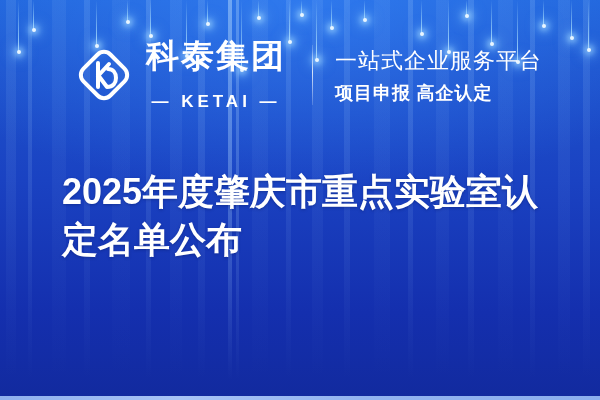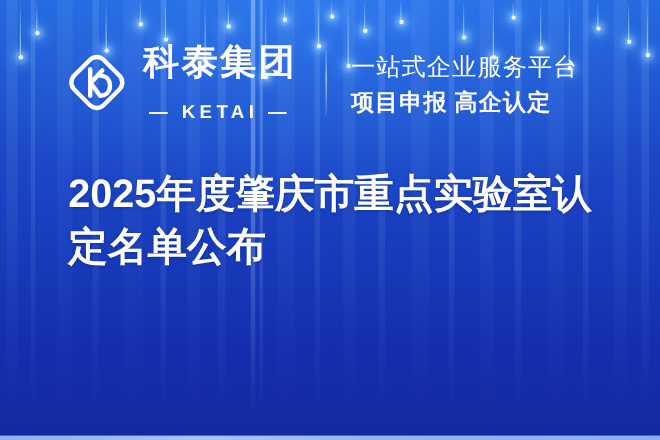--- a/index.html
+++ b/index.html
@@ -52,21 +52,21 @@
 
   .bottom-edge{
     position:absolute; left:0; right:0; bottom:0;
     height:4px;
     background:linear-gradient(90deg,#8fb0ee 0%, #a8c4f6 30%, #93b4f0 60%, #8cafee 100%);
   }
 
   
   .header{
     position:absolute;
-    left:58px; top:38px;
+    left:74px; top:38px;
     display:flex; align-items:center;
   }
 
   .logo-block{ display:flex; align-items:center; }
 
   .logo-mark{
     width:60px; height:60px;
     flex:0 0 60px;
     position:relative;
   }
@@ -97,29 +97,29 @@
 
   .slogan{ display:flex; flex-direction:column; }
   .slogan-main{
     font-size:22px; line-height:34px;
     color:#ffffff; font-weight:300;
     letter-spacing:1px; white-space:nowrap;
   }
   .slogan-sub{
     margin-top:3px;
     font-family:"Liberation Serif", serif;
-    font-size:21px; line-height:25px;
+    font-size:18px; line-height:25px;
     color:#ffffff; font-weight:bold;
     letter-spacing:1px; white-space:nowrap;
   }
 
   
   .title{
     position:absolute;
-    left:62px; top:152px;
+    left:62px; top:168px;
     width:500px;
     color:#ffffff;
     font-size:36px;
     line-height:48px;
     font-weight:bold;
     letter-spacing:0px;
     text-shadow:0 1px 3px rgba(0,20,80,.35);
   }
 </style>
 </head>

